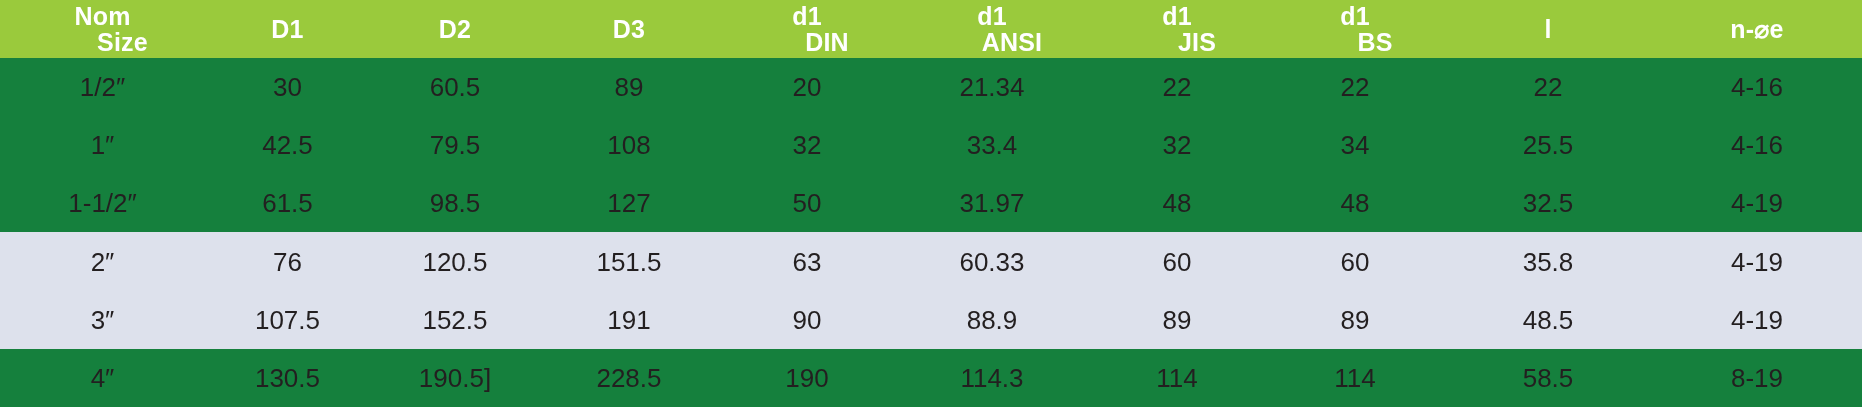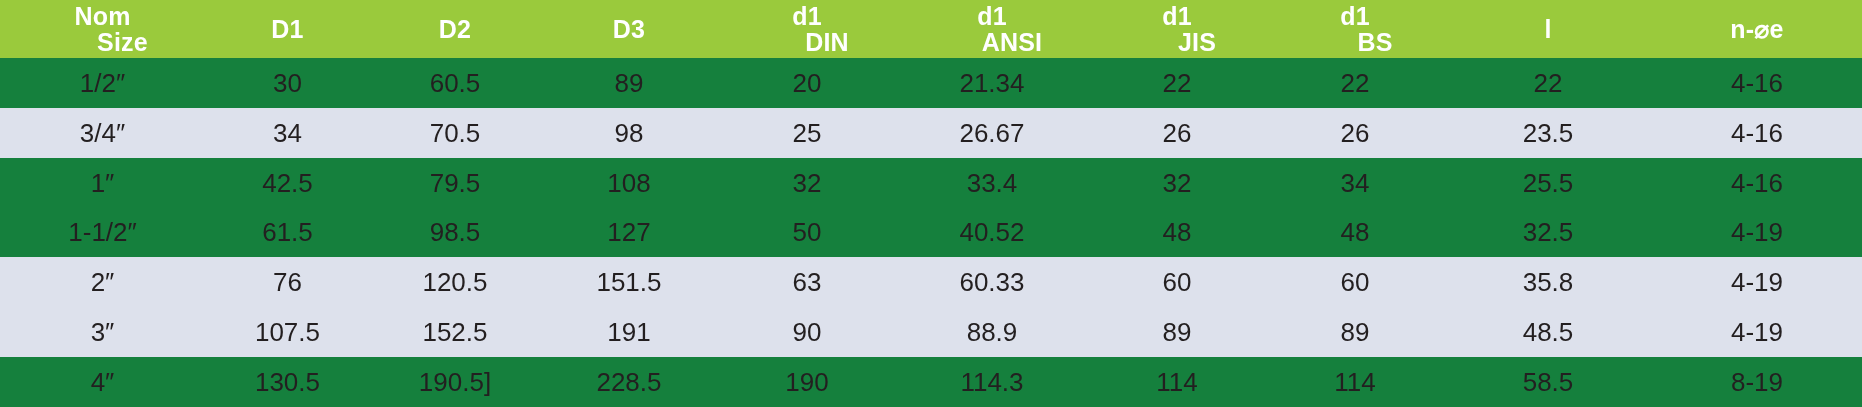--- a/index.html
+++ b/index.html
@@ -147,51 +147,39 @@
         <td>30</td>
         <td>60.5</td>
         <td>89</td>
         <td>20</td>
         <td>21.34</td>
         <td>22</td>
         <td>22</td>
         <td>22</td>
         <td>4-16</td>
       </tr>
-      <tr class="row-grey">
-        <td class="nom-cell">3/4″</td>
-        <td>34</td>
-        <td>70.5</td>
-        <td>98</td>
-        <td>25</td>
-        <td>26.67</td>
-        <td>26</td>
-        <td>26</td>
-        <td>23.5</td>
-        <td>4-16</td>
-      </tr>
       <tr class="row-green">
         <td class="nom-cell">1″</td>
         <td>42.5</td>
         <td>79.5</td>
         <td>108</td>
         <td>32</td>
         <td>33.4</td>
         <td>32</td>
         <td>34</td>
         <td>25.5</td>
         <td>4-16</td>
       </tr>
       <tr class="row-green">
         <td class="nom-cell">1-1/2″</td>
         <td>61.5</td>
         <td>98.5</td>
         <td>127</td>
         <td>50</td>
-        <td>40.52</td>
+        <td>31.97</td>
         <td>48</td>
         <td>48</td>
         <td>32.5</td>
         <td>4-19</td>
       </tr>
       <tr class="row-grey">
         <td class="nom-cell">2″</td>
         <td>76</td>
         <td>120.5</td>
         <td>151.5</td>

